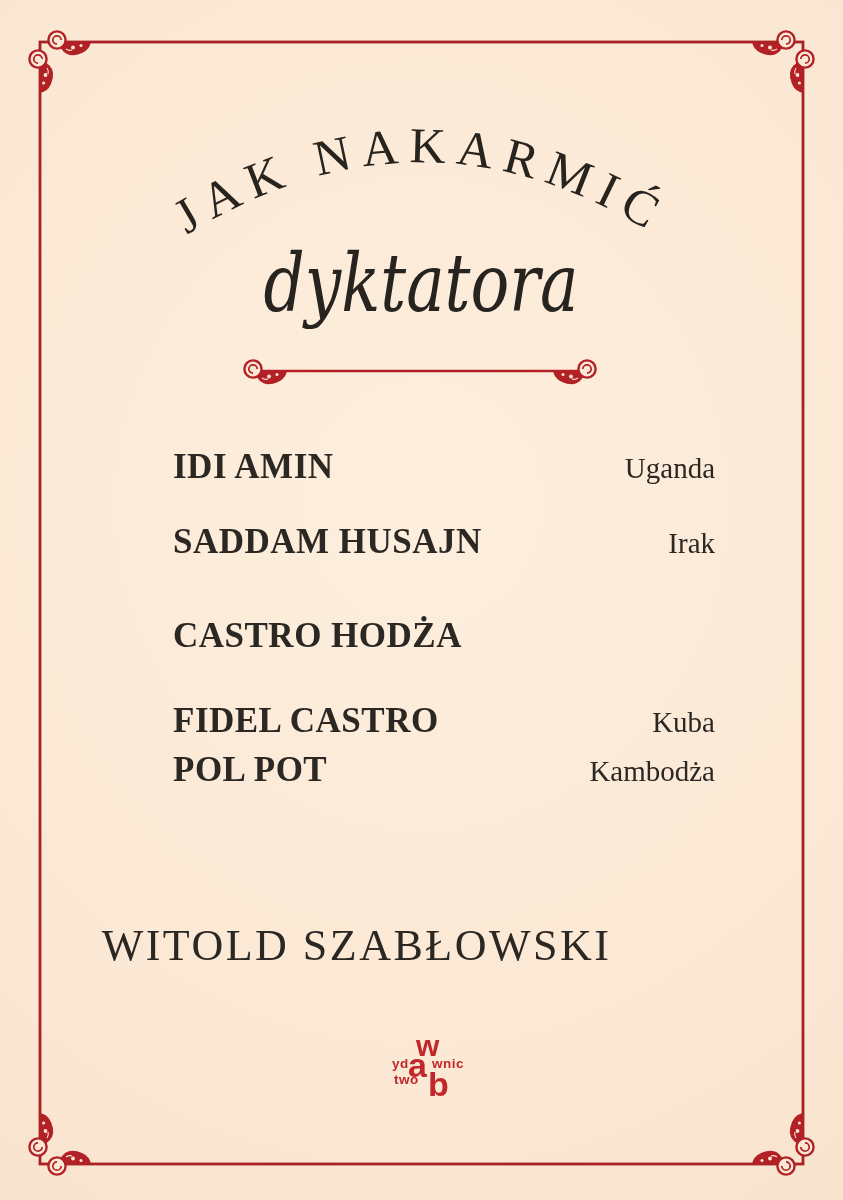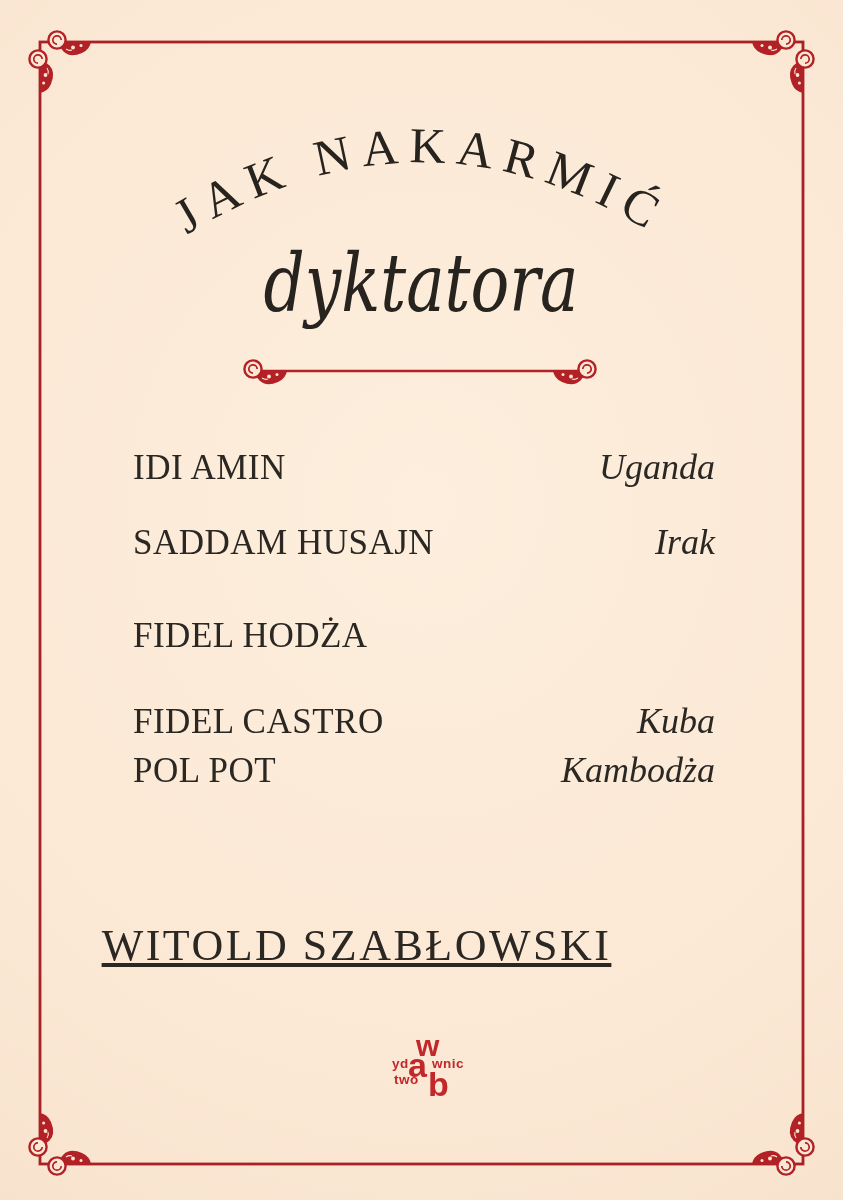--- a/index.html
+++ b/index.html
@@ -51,47 +51,46 @@
   .menu-row {
     position: absolute;
     left: 133px;
     width: 582px;
     display: flex;
     justify-content: space-between;
     align-items: baseline;
   }
   .dict-name {
     font-family: "Liberation Serif", serif;
-    font-weight: normal;
+    font-weight: bold;
     font-size: 35px;
     letter-spacing: 0.5px;
     line-height: 1;
     color: #2b2824;
     white-space: nowrap;
+    margin-left: 40px;
   }
   .country {
     font-family: "Liberation Serif", serif;
-    font-style: italic;
-    font-size: 36px;
+    font-size: 29px;
     line-height: 1;
     color: #2b2824;
     white-space: nowrap;
   }
   .author {
     position: absolute;
     left: 0; top: 924px;
     width: 713px;
     text-align: center;
     font-family: "Liberation Serif", serif;
     font-size: 44px;
     letter-spacing: 2.5px;
     line-height: 1;
     color: #2b2824;
     white-space: nowrap;
-    text-decoration: underline;
   }
 </style>
 </head>
 <body>
 
 <div class="cover">
 
   <svg class="art" viewBox="0 0 843 1200">
     <defs>
 
@@ -139,21 +138,21 @@
 
   <div class="menu-row" style="top:449px">
     <span class="dict-name">IDI AMIN</span>
     <span class="country">Uganda</span>
   </div>
   <div class="menu-row" style="top:524px">
     <span class="dict-name">SADDAM HUSAJN</span>
     <span class="country">Irak</span>
   </div>
   <div class="menu-row" style="top:618px">
-    <span class="dict-name">FIDEL HODŻA</span>
+    <span class="dict-name">CASTRO HODŻA</span>
   </div>
   <div class="menu-row" style="top:703px">
     <span class="dict-name">FIDEL CASTRO</span>
     <span class="country">Kuba</span>
   </div>
   <div class="menu-row" style="top:752px">
     <span class="dict-name">POL POT</span>
     <span class="country">Kambodża</span>
   </div>
 

